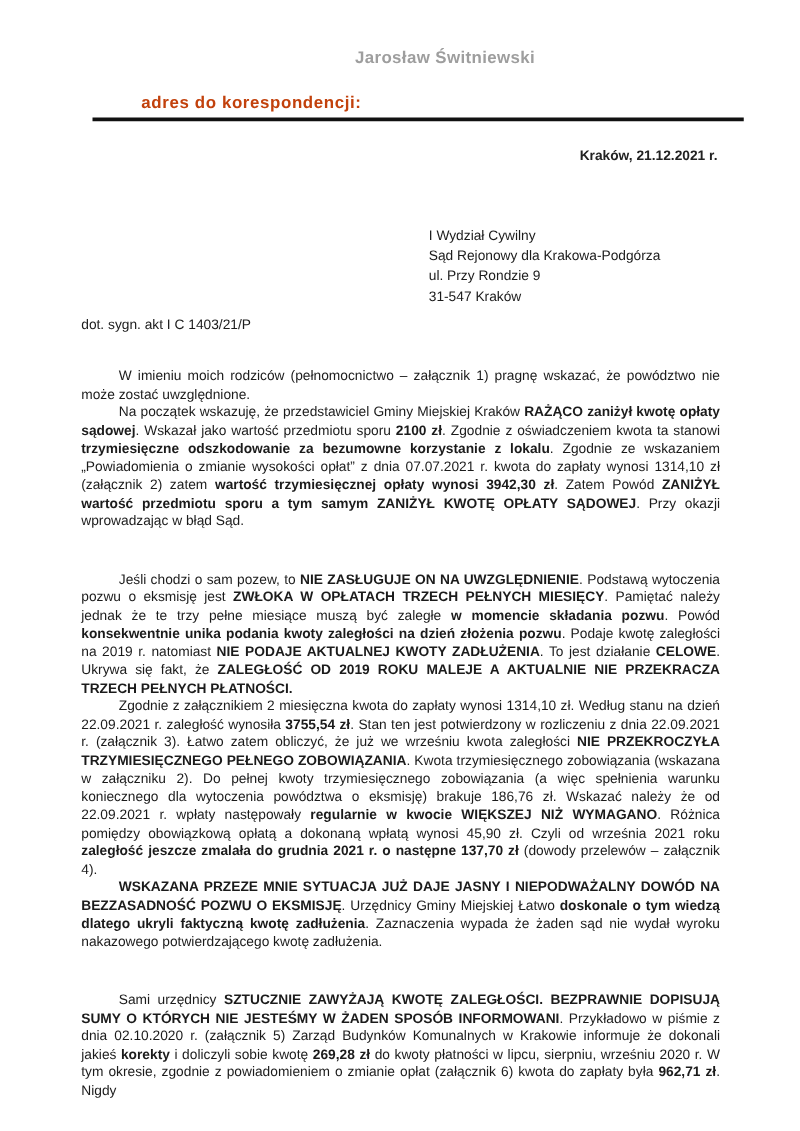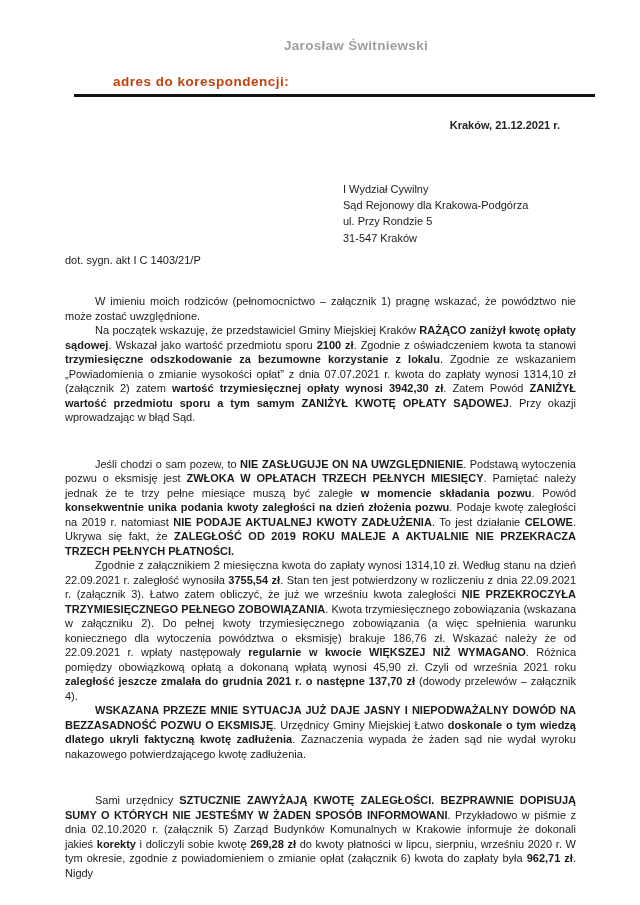--- a/index.html
+++ b/index.html
@@ -48,20 +48,21 @@
   }
   .place-date {
     position: absolute;
     top: 119px;
     left: 0;
     width: 560px;
     text-align: right;
     font-size: 11px;
     font-weight: bold;
     color: #222222;
+    padding-left: 14px;
   }
   .recipient {
     position: absolute;
     top: 181px;
     left: 343px;
     font-size: 11px;
     line-height: 16.2px;
     color: #1b1b1b;
   }
   .case-ref {
@@ -101,21 +102,21 @@
 
   <div class="sender-address-label">adres do korespondencji:</div>
 
   <div class="rule"></div>
 
   <div class="place-date">Kraków, 21.12.2021 r.</div>
 
   <div class="recipient">
     <div>I Wydział Cywilny</div>
     <div>Sąd Rejonowy dla Krakowa-Podgórza</div>
-    <div>ul. Przy Rondzie 5</div>
+    <div>ul. Przy Rondzie 9</div>
     <div>31-547 Kraków</div>
   </div>
 
   <div class="case-ref">dot. sygn. akt I C 1403/21/P</div>
 
   <div class="body-text">
     <p class="para"><span>W imieniu moich rodziców (pełnomocnictwo – załącznik 1) pragnę wskazać, że powództwo nie może zostać uwzględnione.</span></p>
     <p class="para"><span>Na początek wskazuję, że przedstawiciel Gminy Miejskiej Kraków </span><span class="b">RAŻĄCO zaniżył kwotę opłaty sądowej</span><span>. Wskazał jako wartość przedmiotu sporu </span><span class="b">2100 zł</span><span>. Zgodnie z oświadczeniem kwota ta stanowi </span><span class="b">trzymiesięczne odszkodowanie za bezumowne korzystanie z lokalu</span><span>. Zgodnie ze wskazaniem „Powiadomienia o zmianie wysokości opłat” z dnia 07.07.2021 r. kwota do zapłaty wynosi 1314,10 zł (załącznik 2) zatem </span><span class="b">wartość trzymiesięcznej opłaty wynosi 3942,30 zł</span><span>. Zatem Powód </span><span class="b">ZANIŻYŁ wartość przedmiotu sporu a tym samym ZANIŻYŁ KWOTĘ OPŁATY SĄDOWEJ</span><span>. Przy okazji wprowadzając w błąd Sąd.</span></p>
     <p class="para gap"><span>Jeśli chodzi o sam pozew, to </span><span class="b">NIE ZASŁUGUJE ON NA UWZGLĘDNIENIE</span><span>. Podstawą wytoczenia pozwu o eksmisję jest </span><span class="b">ZWŁOKA W OPŁATACH TRZECH PEŁNYCH MIESIĘCY</span><span>. Pamiętać należy jednak że te trzy pełne miesiące muszą być zaległe </span><span class="b">w momencie składania pozwu</span><span>. Powód </span><span class="b">konsekwentnie unika podania kwoty zaległości na dzień złożenia pozwu</span><span>. Podaje kwotę zaległości na 2019 r. natomiast </span><span class="b">NIE PODAJE AKTUALNEJ KWOTY ZADŁUŻENIA</span><span>. To jest działanie </span><span class="b">CELOWE</span><span>. Ukrywa się fakt, że </span><span class="b">ZALEGŁOŚĆ OD 2019 ROKU MALEJE A AKTUALNIE NIE PRZEKRACZA TRZECH PEŁNYCH PŁATNOŚCI.</span></p>
     <p class="para"><span>Zgodnie z załącznikiem 2 miesięczna kwota do zapłaty wynosi 1314,10 zł. Według stanu na dzień 22.09.2021 r. zaległość wynosiła </span><span class="b">3755,54 zł</span><span>. Stan ten jest potwierdzony w rozliczeniu z dnia 22.09.2021 r. (załącznik 3). Łatwo zatem obliczyć, że już we wrześniu kwota zaległości </span><span class="b">NIE PRZEKROCZYŁA TRZYMIESIĘCZNEGO PEŁNEGO ZOBOWIĄZANIA</span><span>. Kwota trzymiesięcznego zobowiązania (wskazana w załączniku 2). Do pełnej kwoty trzymiesięcznego zobowiązania (a więc spełnienia warunku koniecznego dla wytoczenia powództwa o eksmisję) brakuje 186,76 zł. Wskazać należy że od 22.09.2021 r. wpłaty następowały </span><span class="b">regularnie w kwocie WIĘKSZEJ NIŻ WYMAGANO</span><span>. Różnica pomiędzy obowiązkową opłatą a dokonaną wpłatą wynosi 45,90 zł. Czyli od września 2021 roku </span><span class="b">zaległość jeszcze zmalała do grudnia 2021 r. o następne 137,70 zł</span><span> (dowody przelewów – załącznik 4).</span></p>

